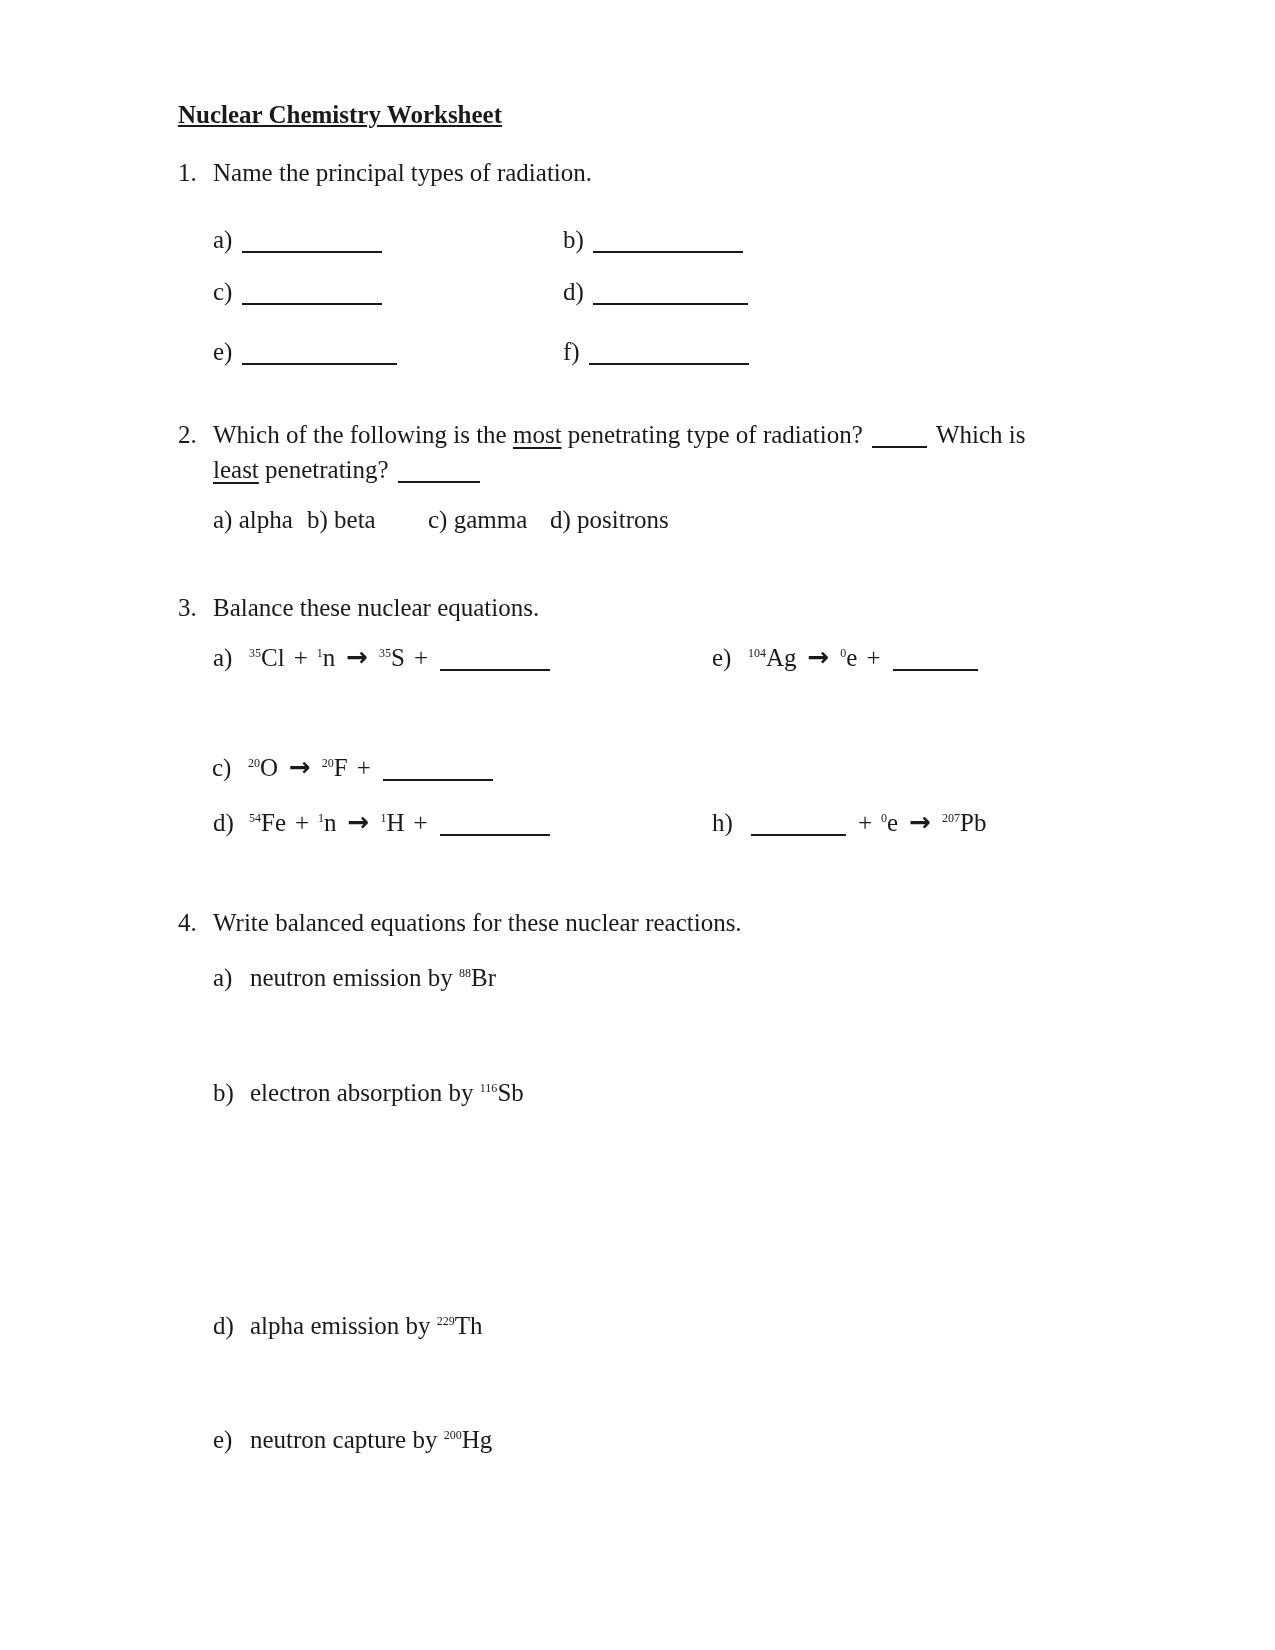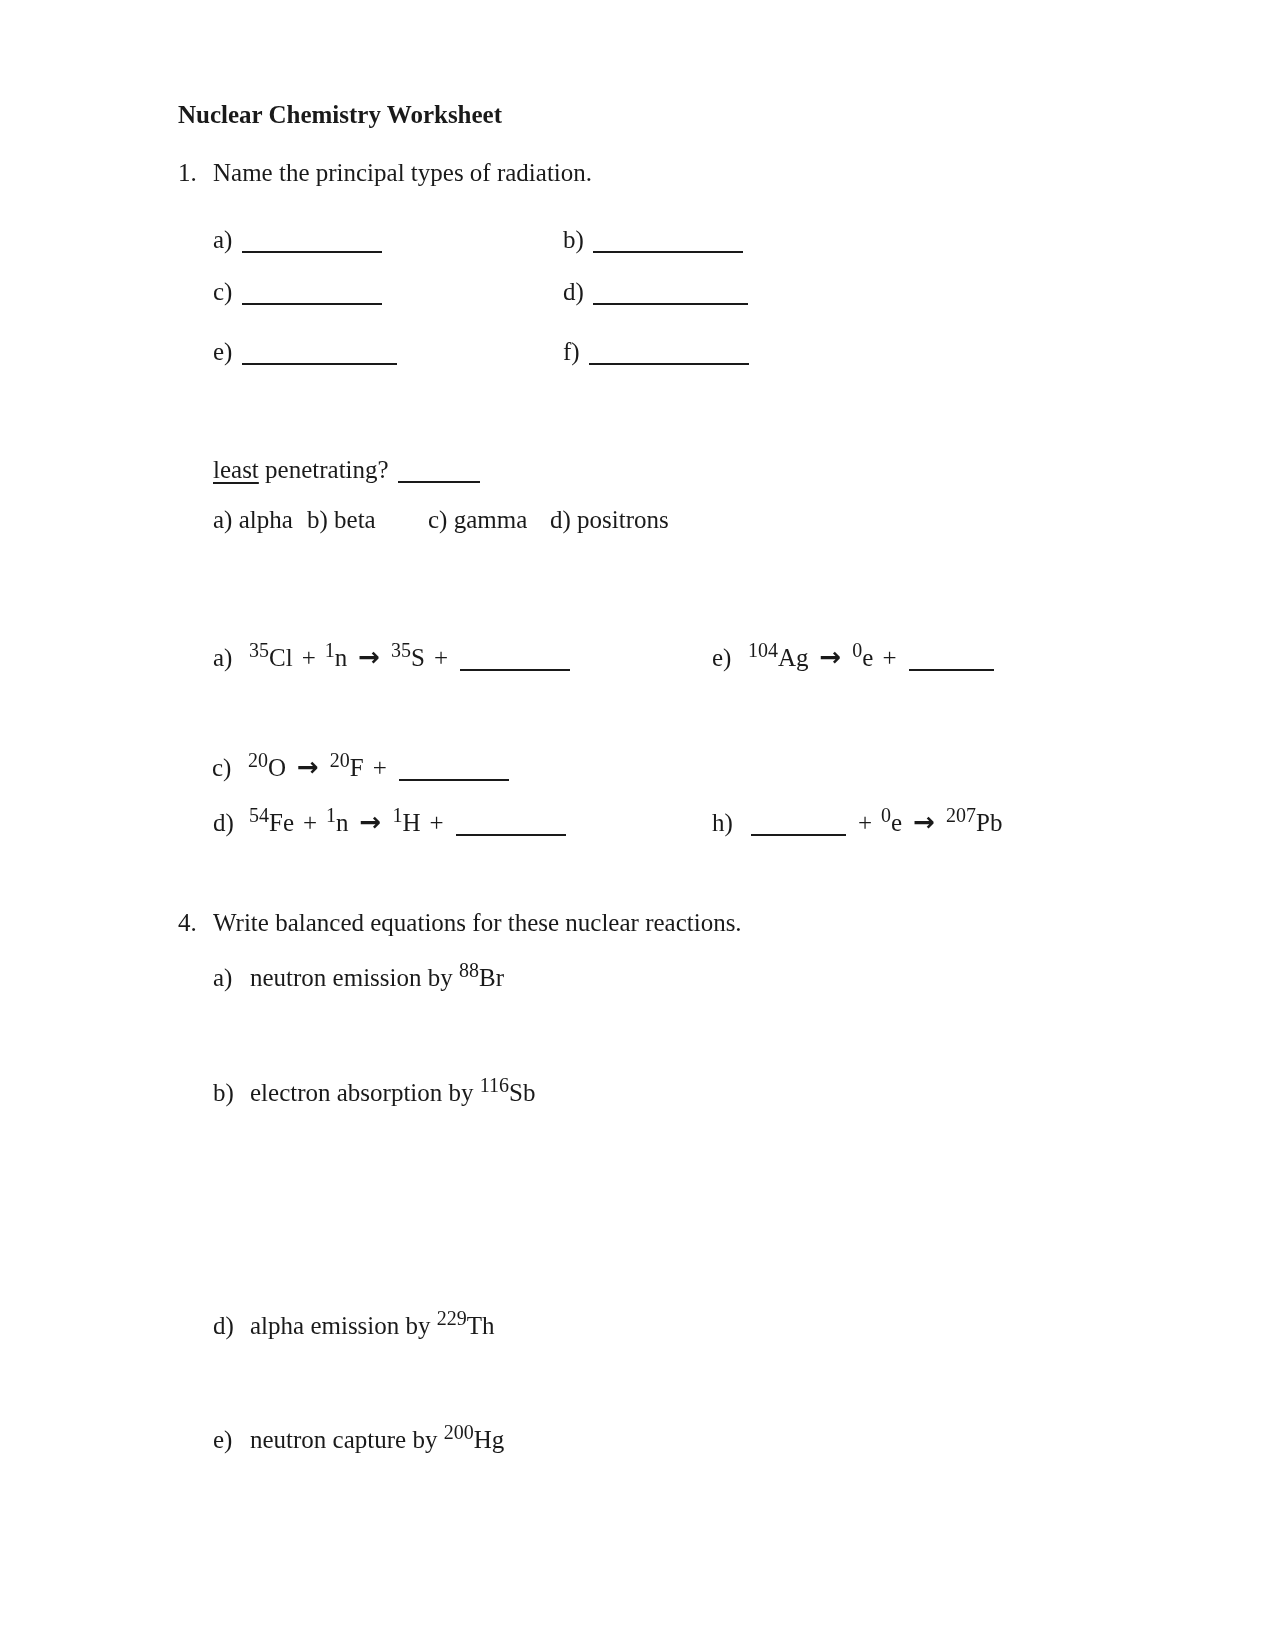--- a/index.html
+++ b/index.html
@@ -8,40 +8,40 @@
     width: 1275px;
     height: 1650px;
     margin: 0 auto;
     background: #ffffff;
     font-family: "Liberation Serif", serif;
     font-size: 25px;
     color: #1a1a1a;
     overflow: hidden;
   }
   .abs { position: absolute; line-height: 30px; white-space: nowrap; }
-  .title { font-weight: bold; }
+  .title { font-weight: bold; text-decoration: underline; }
   .num  { display: inline-block; width: 35px; }
   .lbl  { display: inline-block; width: 36px; }
   .lbl4 { display: inline-block; width: 37px; }
   .blank {
     display: inline-block;
     height: 0;
     border-bottom: 2px solid #1a1a1a;
     vertical-align: -5px;
     margin: 0 3px;
   }
   .sp { display: inline-block; }
   .op { margin: 0 9px; }
   .arrow {
     font-family: "DejaVu Sans", sans-serif;
     font-weight: bold;
     font-size: 26px;
     margin: 0 11px;
   }
-  .nuc sup { font-size: 20px; line-height: 0; letter-spacing: 0; }
+  .nuc sup { font-size: 12px; line-height: 0; letter-spacing: 0; }
   .u {
     text-decoration: underline;
     text-decoration-thickness: 2px;
     text-underline-offset: 4px;
   }
 </style>
 </head>
 <body>
 
 <div class="page">
@@ -51,26 +51,32 @@
   <div class="abs" style="left:178px; top:158px">
     <span class="num">1.</span><span>Name the principal types of radiation.</span>
   </div>
   <div class="abs" style="left:213px; top:225px"><span>a) </span><span class="blank" style="width: 140px;"></span></div>
   <div class="abs" style="left:563px; top:225px"><span>b) </span><span class="blank" style="width: 150px;"></span></div>
   <div class="abs" style="left:213px; top:277px"><span>c) </span><span class="blank" style="width: 140px;"></span></div>
   <div class="abs" style="left:563px; top:277px"><span>d) </span><span class="blank" style="width: 155px;"></span></div>
   <div class="abs" style="left:213px; top:337px"><span>e) </span><span class="blank" style="width: 155px;"></span></div>
   <div class="abs" style="left:563px; top:337px"><span>f) </span><span class="blank" style="width: 160px;"></span></div>
 
+  <div class="abs" style="left:178px; top:420px">
+    <span class="num">2.</span><span><span>Which of the following is the </span><span class="u">most</span><span> penetrating type of radiation? </span><span class="blank" style="width: 55px;"></span><span>  Which is</span></span>
+  </div>
   <div class="abs" style="left:213px; top:455px"><span class="u">least</span><span> penetrating? </span><span class="blank" style="width: 82px;"></span></div>
   <div class="abs" style="left:213px; top:505px">a) alpha</div>
   <div class="abs" style="left:307px; top:505px">b) beta</div>
   <div class="abs" style="left:428px; top:505px">c) gamma</div>
   <div class="abs" style="left:550px; top:505px">d) positrons</div>
 
+  <div class="abs" style="left:178px; top:593px">
+    <span class="num">3.</span><span>Balance these nuclear equations.</span>
+  </div>
   <div class="abs" style="left:213px; top:642px"><span class="lbl">a)</span><span class="nuc"><sup>35</sup><span>Cl</span></span><span class="op">+</span><span class="nuc"><sup>1</sup><span>n</span></span><span class="arrow">→</span><span class="nuc"><sup>35</sup><span>S</span></span><span class="op">+</span><span class="blank" style="width: 110px;"></span></div>
   <div class="abs" style="left:212px; top:752px"><span class="lbl">c)</span><span class="nuc"><sup>20</sup><span>O</span></span><span class="arrow">→</span><span class="nuc"><sup>20</sup><span>F</span></span><span class="op">+</span><span class="blank" style="width: 110px;"></span></div>
   <div class="abs" style="left:213px; top:807px"><span class="lbl">d)</span><span class="nuc"><sup>54</sup><span>Fe</span></span><span class="op">+</span><span class="nuc"><sup>1</sup><span>n</span></span><span class="arrow">→</span><span class="nuc"><sup>1</sup><span>H</span></span><span class="op">+</span><span class="blank" style="width: 110px;"></span></div>
   <div class="abs" style="left:712px; top:642px"><span class="lbl">e)</span><span class="nuc"><sup>104</sup><span>Ag</span></span><span class="arrow">→</span><span class="nuc"><sup>0</sup><span>e</span></span><span class="op">+</span><span class="blank" style="width: 85px;"></span></div>
   <div class="abs" style="left:712px; top:807px"><span class="lbl">h)</span><span class="blank" style="width: 95px;"></span><span class="op">+</span><span class="nuc"><sup>0</sup><span>e</span></span><span class="arrow">→</span><span class="nuc"><sup>207</sup><span>Pb</span></span></div>
 
   <div class="abs" style="left:178px; top:908px">
     <span class="num">4.</span><span>Write balanced equations for these nuclear reactions.</span>
   </div>
   <div class="abs" style="left:213px; top:963px"><span class="lbl4">a)</span><span>neutron emission by </span><span class="nuc"><sup>88</sup><span>Br</span></span></div>

